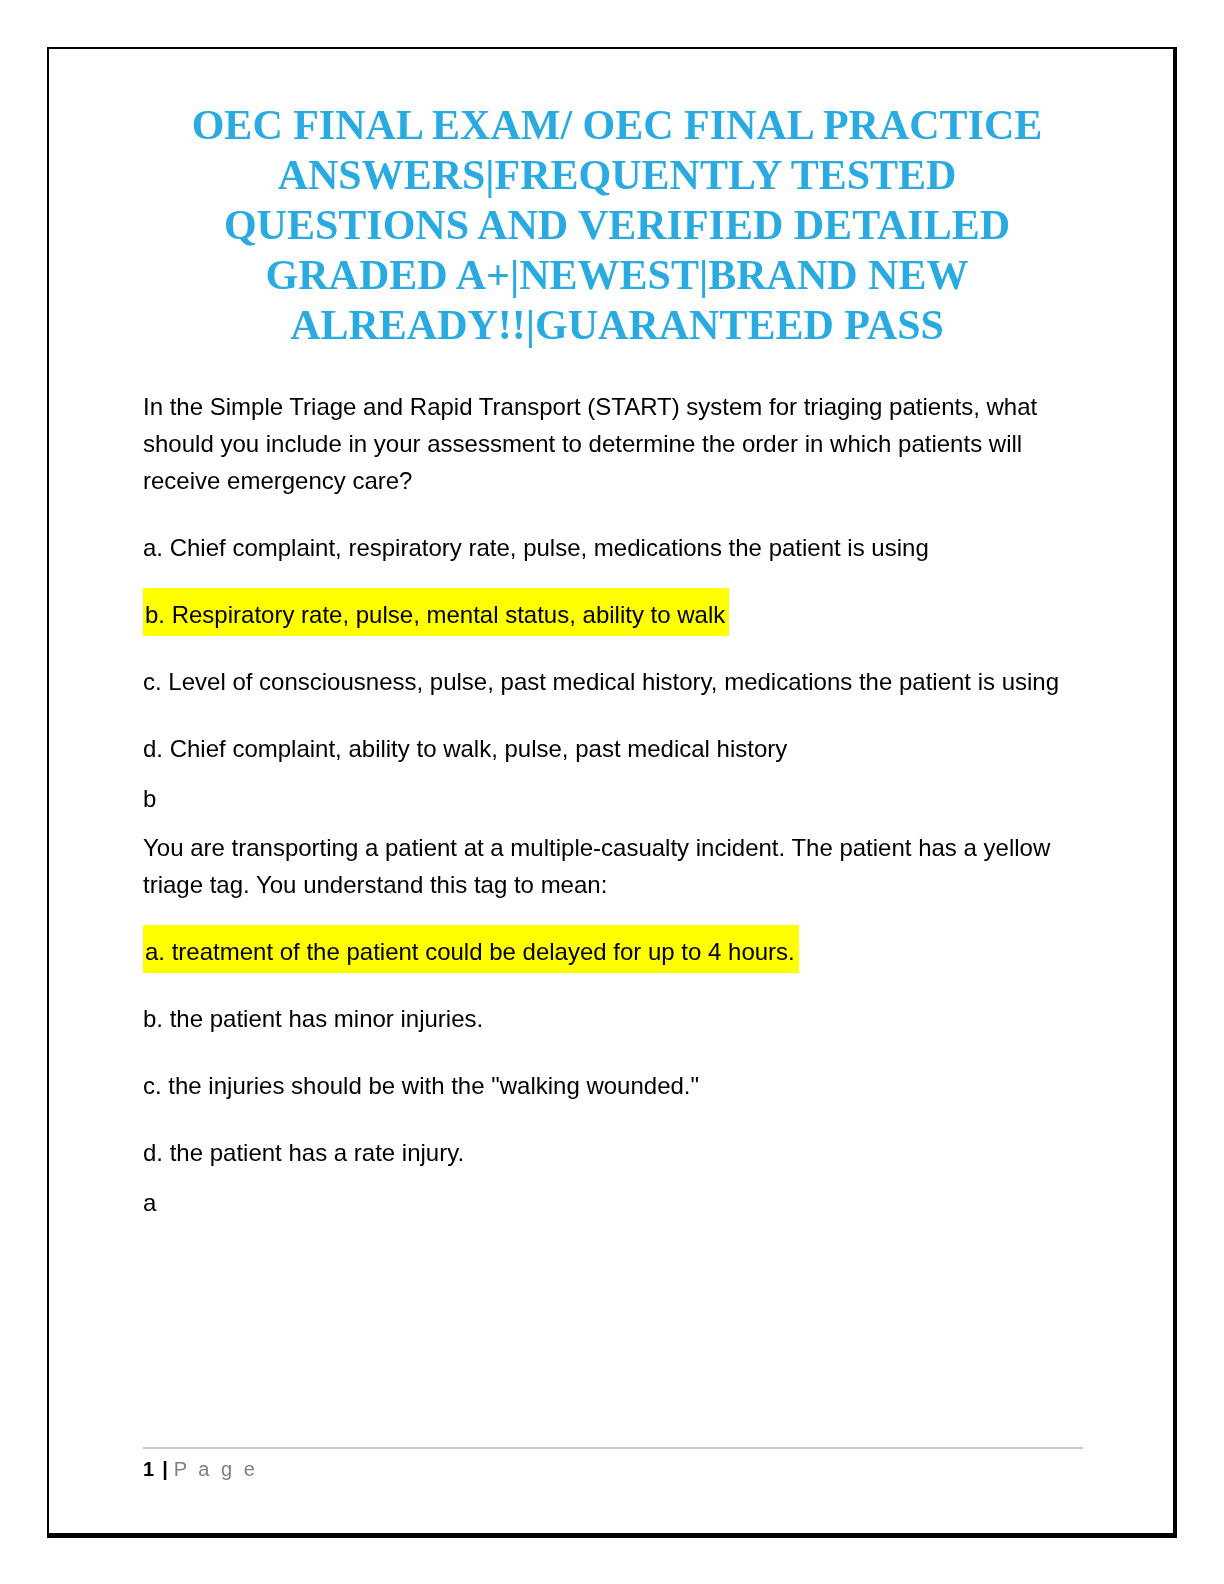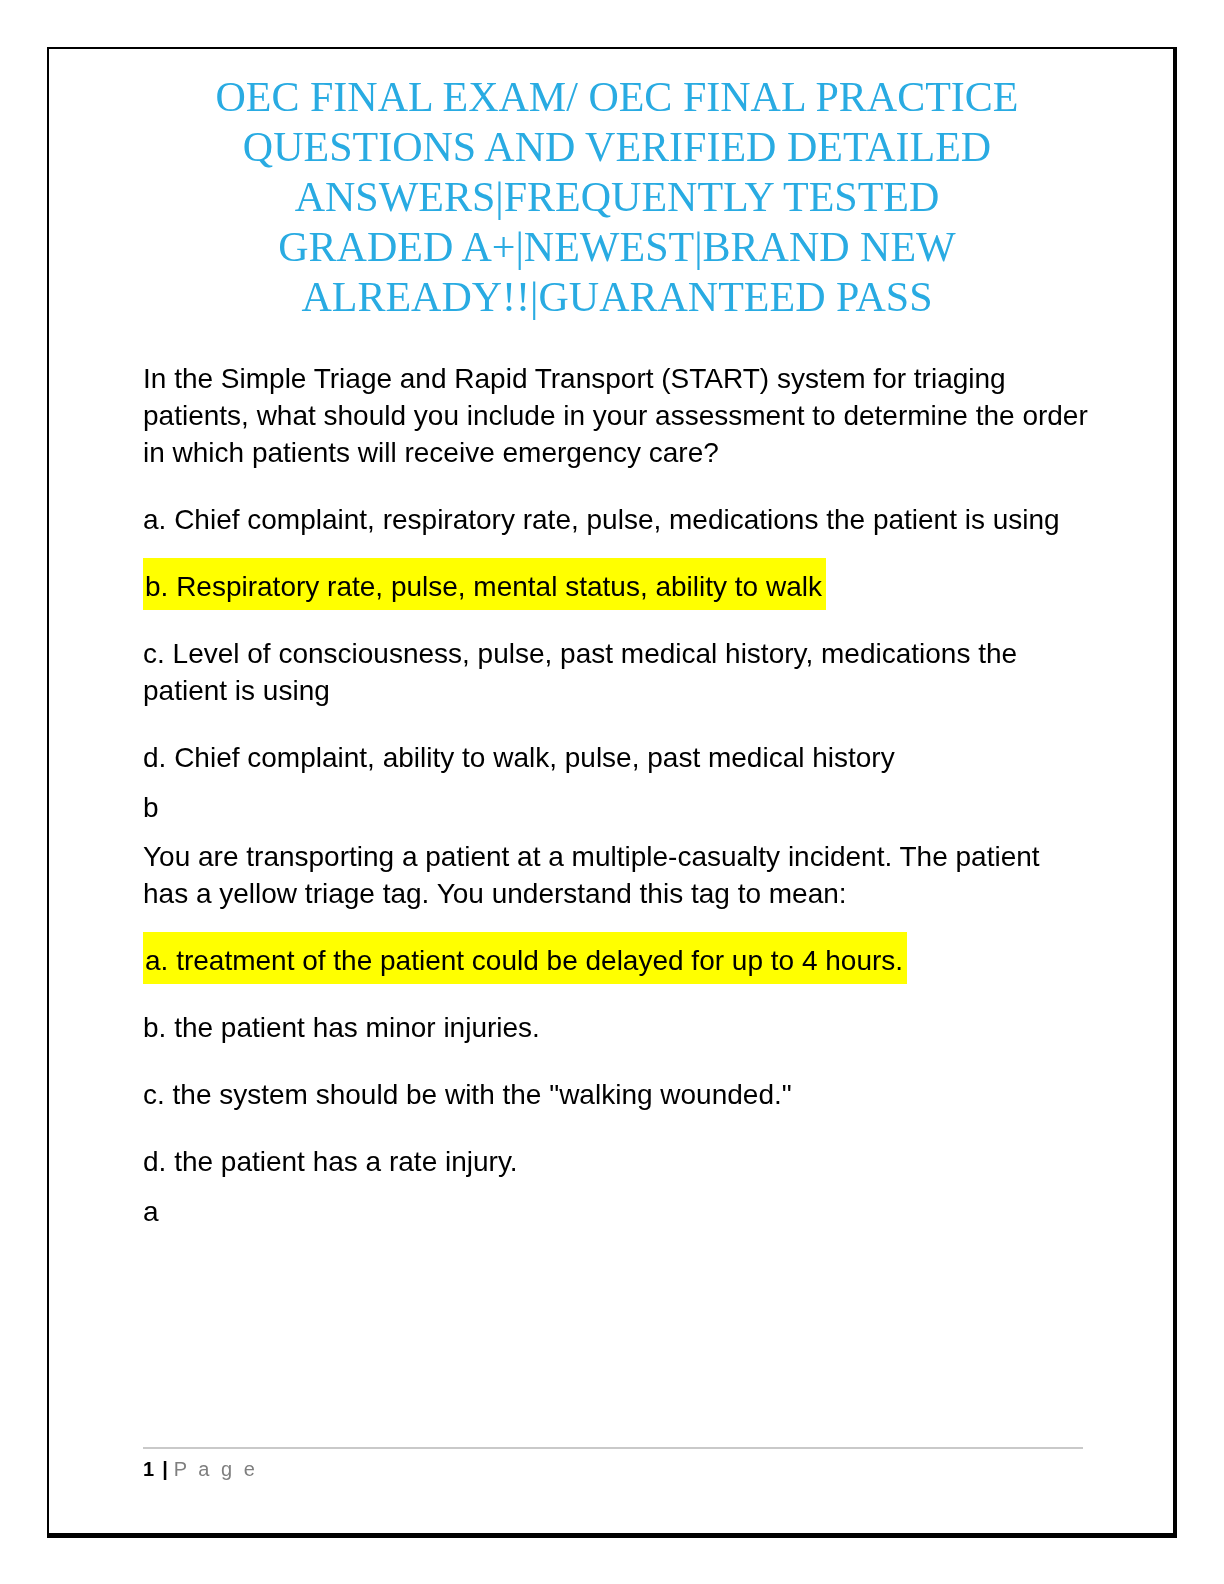--- a/index.html
+++ b/index.html
@@ -28,36 +28,36 @@
     border-bottom: 5px solid #000000;
     pointer-events: none;
   }
   .content {
     position: absolute;
     left: 143px;
     width: 948px;
     top: 0;
   }
   .doc-title {
-    margin: 72px 0 0 0;
+    margin: 100px 0 0 0;
     color: #29ABE2;
     font-family: "Liberation Serif", serif;
-    font-weight: normal;
+    font-weight: bold;
     font-size: 42px;
     line-height: 50px;
     text-align: center;
     letter-spacing: 0px;
   }
   .doc-title .title-line {
     white-space: nowrap;
   }
   .doc-body {
     margin-top: 38px;
     color: #000000;
-    font-size: 28px;
+    font-size: 24px;
     line-height: 37px;
   }
   .para {
     margin: 0 0 30px 0;
   }
   .para.compact {
     margin: -17px 0 12px 0;
   }
   .hl {
     background: #FFFF00;
@@ -97,22 +97,22 @@
 <body>
 
 <div class="page">
 
   <div class="page-frame"></div>
 
   <div class="content">
 
     <h1 class="doc-title">
       <div class="title-line">OEC FINAL EXAM/ OEC FINAL PRACTICE</div>
+      <div class="title-line">ANSWERS|FREQUENTLY TESTED</div>
       <div class="title-line">QUESTIONS AND VERIFIED DETAILED</div>
-      <div class="title-line">ANSWERS|FREQUENTLY TESTED</div>
       <div class="title-line">GRADED A+|NEWEST|BRAND NEW</div>
       <div class="title-line">ALREADY!!|GUARANTEED PASS</div>
     </h1>
 
     <div class="doc-body">
       <p class="para">In the Simple Triage and Rapid Transport (START) system for triaging patients, what should you include in your assessment to determine the order in which patients will receive emergency care?</p>
 
       <p class="para">a. Chief complaint, respiratory rate, pulse, medications the patient is using</p>
 
       <p class="para"><span class="hl">b. Respiratory rate, pulse, mental status, ability to walk</span></p>
@@ -122,21 +122,21 @@
       <p class="para">d. Chief complaint, ability to walk, pulse, past medical history</p>
 
       <p class="para compact">b</p>
 
       <p class="para">You are transporting a patient at a multiple-casualty incident. The patient has a yellow triage tag. You understand this tag to mean:</p>
 
       <p class="para"><span class="hl">a. treatment of the patient could be delayed for up to 4 hours.</span></p>
 
       <p class="para">b. the patient has minor injuries.</p>
 
-      <p class="para">c. the system should be with the "walking wounded."</p>
+      <p class="para">c. the injuries should be with the "walking wounded."</p>
 
       <p class="para">d. the patient has a rate injury.</p>
 
       <p class="para compact">a</p>
     </div>
 
   </div>
 
   <div class="footer-rule"></div>
 

